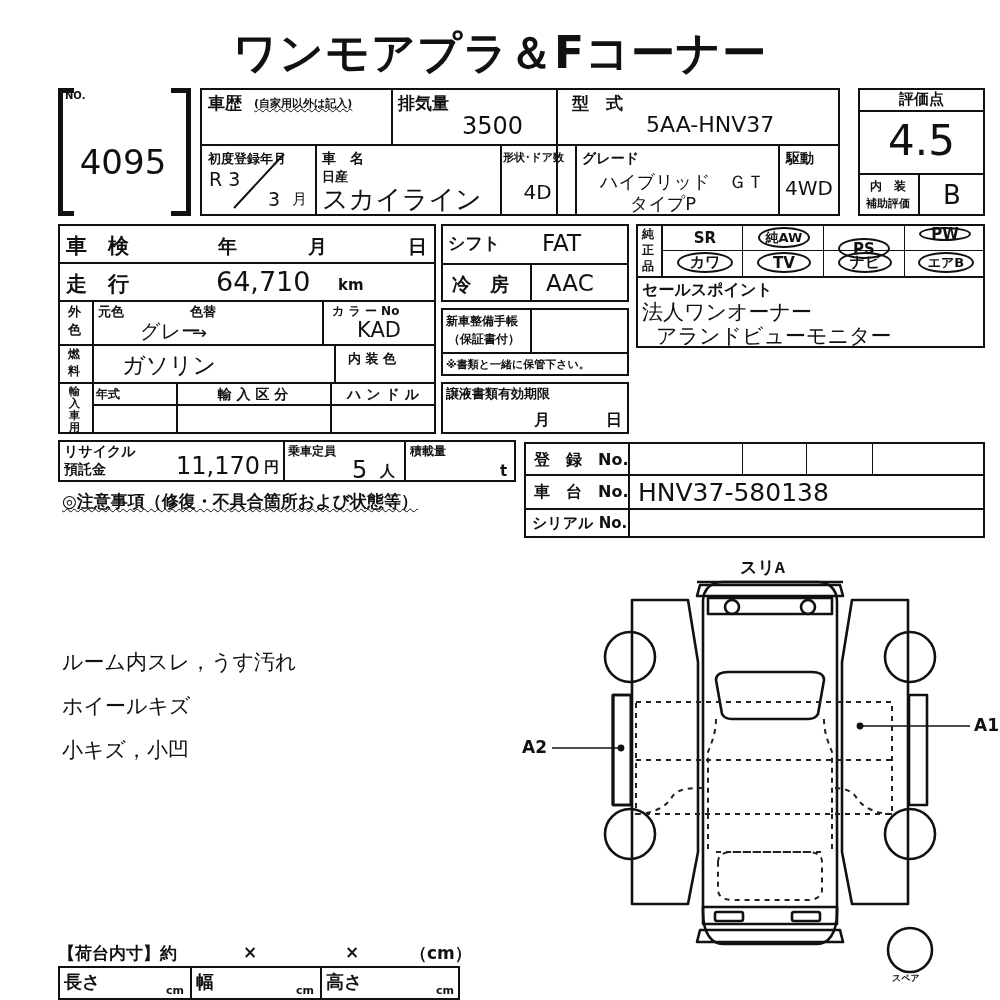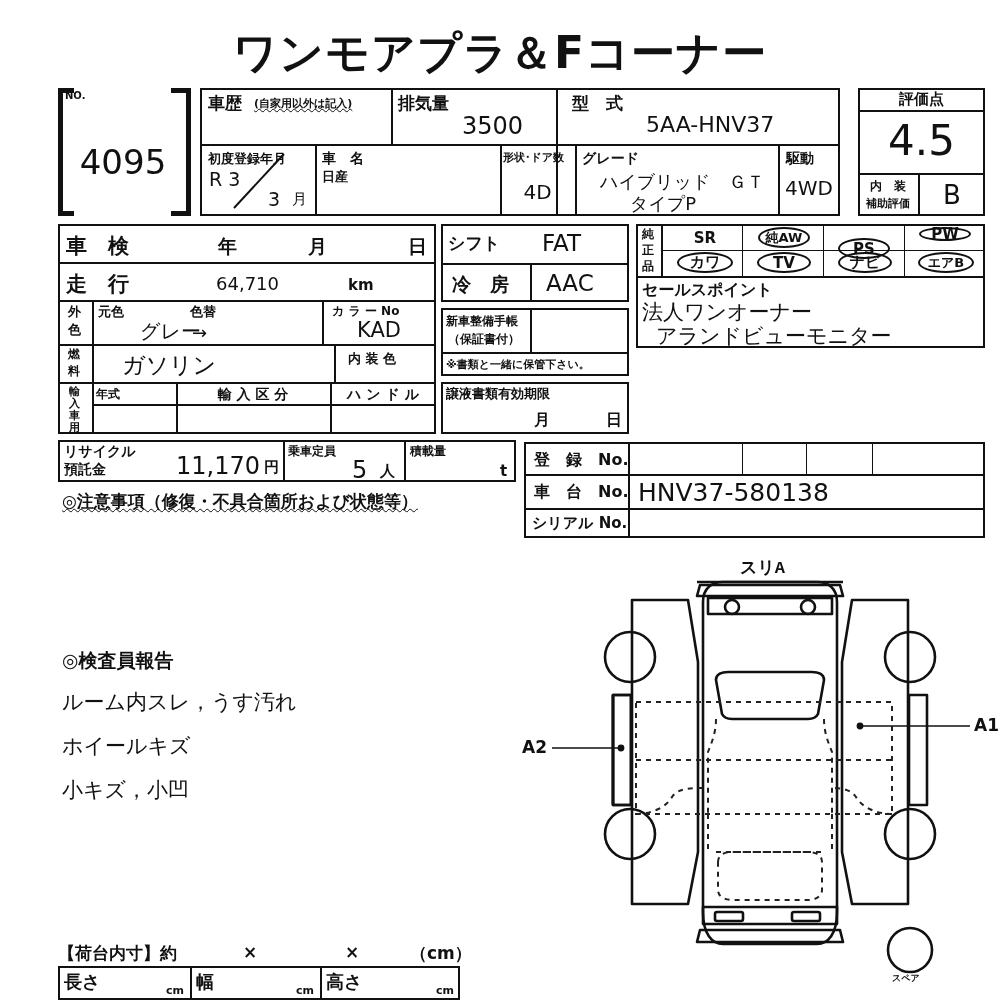--- a/index.html
+++ b/index.html
@@ -107,20 +107,21 @@
   <div class="lblsm" style="left:208px; top:150px; font-size:13px;">初度登録年月</div>
   <div class="val" style="left:209px; top:168px; font-size:19px;">R 3</div>
   <div class="val" style="left:268px; top:188px; font-size:19px;">3</div>
   <div class="val" style="left:292px; top:190px; font-size:15px;">月</div>
   <svg style="position:absolute;left:228px;top:150px;" width="70" height="62">
     <line x1="56" y1="4" x2="6" y2="58" stroke="#111" stroke-width="2"></line>
   </svg>
 
   <div class="lblsm" style="left:322px; top:150px; font-size:14px;">車　名</div>
   <div class="lblsm" style="left:322px; top:168px; font-size:13px;">日産</div>
+  <div class="val" style="left:322px; top:182px; font-size:26px;">スカイライン</div>
 
   <div class="lblxs" style="left:503px; top:150px; font-size:11px;">形状･ドア数</div>
   <div class="val ctr" style="left:500px; top:180px; width:75px; font-size:20px;">4D</div>
 
   <div class="lblsm" style="left:582px; top:150px; font-size:14px;">グレード</div>
   <div class="val" style="left:600px; top:170px; font-size:18px;">ハイブリッド　ＧＴ</div>
   <div class="val" style="left:630px; top:192px; font-size:18px;">タイプP</div>
 
   <div class="lblsm" style="left:786px; top:150px; font-size:14px;">駆動</div>
   <div class="val ctr" style="left:778px; top:176px; width:62px; font-size:20px;">4WD</div>
@@ -140,22 +141,22 @@
   <div class="hline" style="left:58px; top:300px; width:378px; height:2px;"></div>
   <div class="hline" style="left:58px; top:344px; width:378px; height:2px;"></div>
   <div class="hline" style="left:58px; top:382px; width:378px; height:2px;"></div>
 
   <div class="lbl" style="left:66px; top:232px; font-size:21px;">車　検</div>
   <div class="lbl" style="left:218px; top:234px; font-size:19px;">年</div>
   <div class="lbl" style="left:308px; top:234px; font-size:19px;">月</div>
   <div class="lbl" style="left:408px; top:234px; font-size:19px;">日</div>
 
   <div class="lbl" style="left:66px; top:270px; font-size:21px;">走　行</div>
-  <div class="val" style="left:216px; top:266px; font-size:18px;margin-top:7px;">64,710</div>
-  <div class="lblsm" style="left:338px; top:276px; font-size:15px;margin-left:10px;">km</div>
+  <div class="val" style="left:216px; top:266px; font-size:27px;">64,710</div>
+  <div class="lblsm" style="left:338px; top:276px; font-size:15px;">km</div>
 
   <div class="vline" style="left:92px; top:300px; width:2px; height:82px;"></div>
   <div class="vline" style="left:322px; top:300px; width:2px; height:44px;"></div>
   <div class="lblxs" style="left:68px; top:303px; font-size:13px;">外</div>
   <div class="lblxs" style="left:68px; top:321px; font-size:13px;">色</div>
   <div class="lblsm" style="left:98px; top:303px; font-size:13px;">元色</div>
   <div class="lblsm" style="left:190px; top:303px; font-size:13px;">色替</div>
   <div class="val" style="left:100px; top:318px; font-size:20px;margin-left:40px;">グレー</div>
   <div class="val" style="left:192px; top:322px; font-size:18px;">→</div>
   <div class="val" style="left:230px; top:318px; font-size:20px;"></div>
@@ -255,21 +256,20 @@
   <div class="vline" style="left:872px; top:442px; width:1px; height:32px;"></div>
 
   <div class="lbl" style="left:534px; top:450px; font-size:16px;">登　録　No.</div>
   <div class="val" style="left:640px; top:448px; font-size:19px;"></div>
   <div class="lbl" style="left:534px; top:482px; font-size:16px;">車　台　No.</div>
   <div class="val" style="left:638px; top:478px; font-size:25px;">HNV37-580138</div>
   <div class="lbl" style="left:532px; top:514px; font-size:15px;">シリアル No.</div>
   <div class="val" style="left:640px; top:513px; font-size:19px;"></div>
 
   <div id="inspector">
-    <div class="hd">◎検査員報告</div>
     <div class="ln">ルーム内スレ，うす汚れ</div>
     <div class="ln">ホイールキズ</div>
     <div class="ln">小キズ，小凹</div>
   </div>
 
   <div id="diagram">
     <svg width="460" height="448" viewBox="0 0 460 448">
       <g fill="none" stroke="#111" stroke-width="2.6" stroke-linejoin="round">
 
         <path d="M92,48 L148,48 L158,110 L158,300 L148,352 L92,352 Z"></path>

